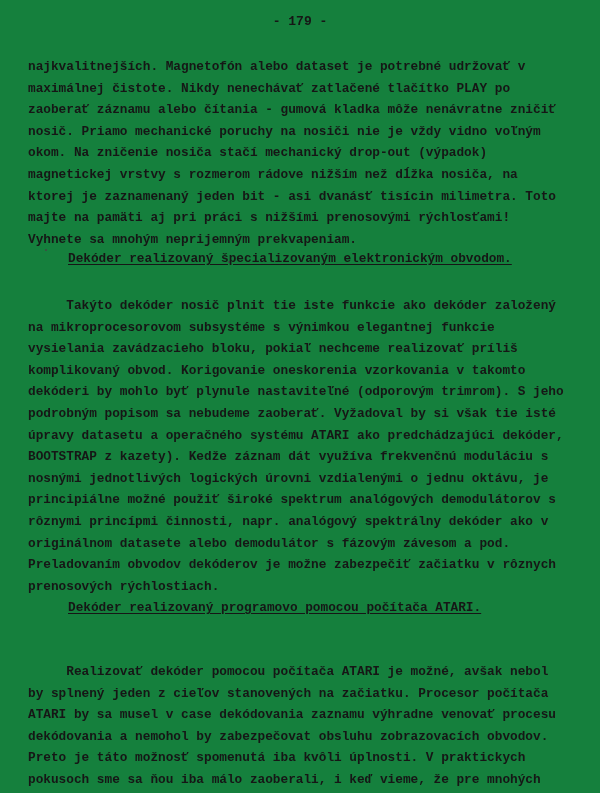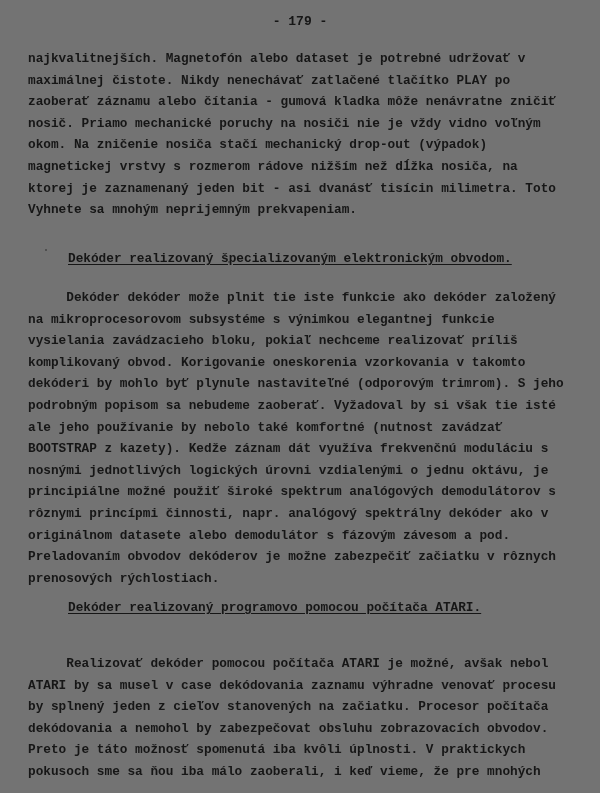--- a/index.html
+++ b/index.html
@@ -1,66 +1,67 @@
 <!DOCTYPE html>
 <html><head>
 <meta charset="utf-8">
 <style>
   html, body { margin:0; padding:0; background:#ffffff; }
   body { width:600px; height:793px; overflow:hidden; position:relative; }
-  .page { position:absolute; left:0; top:0; width:600px; height:793px; background:#737373; color:#161616;
+  .page { position:absolute; left:0; top:0; width:600px; height:793px; background:#15803d; color:#161616;
     font-family:"Liberation Mono", "DejaVu Sans Mono", monospace; font-weight:bold; font-size:12.75px; }
   .pagenum { position:absolute; top:14px; left:0; width:600px; text-align:center; font-size:13px; }
-  .para { position:absolute; left:28px; width:570px; }
+  .para { position:absolute; left:28px; width:570px;margin-top:8px; }
   .line { height:21.6px; line-height:21.6px; white-space:pre; }
   .heading { position:absolute; white-space:pre; text-decoration:underline; text-underline-offset:2px; }
   .dot { position:absolute; width:2px; height:2px; background:#444; border-radius:1px; }
 </style>
 </head>
 <body>
 
 <div class="page">
   <div class="pagenum">- 179 -</div>
 
   <div class="para" style="top:48px;">
     <div class="line">najkvalitnejších. Magnetofón alebo dataset je potrebné udržovať v</div>
     <div class="line">maximálnej čistote. Nikdy nenechávať zatlačené tlačítko PLAY po</div>
     <div class="line">zaoberať záznamu alebo čítania - gumová kladka môže nenávratne zničiť</div>
     <div class="line">nosič. Priamo mechanické poruchy na nosiči nie je vždy vidno voľným</div>
     <div class="line">okom. Na zničenie nosiča stačí mechanický drop-out (výpadok)</div>
     <div class="line">magnetickej vrstvy s rozmerom rádove nižším než dĺžka nosiča, na</div>
     <div class="line">ktorej je zaznamenaný jeden bit - asi dvanásť tisícin milimetra. Toto</div>
+    <div class="line">majte na pamäti aj pri práci s nižšími prenosovými rýchlosťami!</div>
     <div class="line">Vyhnete sa mnohým neprijemným prekvapeniam.</div>
   </div>
 
   <div class="dot" style="left:45px;top:249px;"></div>
   <div class="dot" style="left:228px;top:261px;"></div>
 
   <div class="heading" style="left:68px;top:251px;">Dekóder realizovaný špecializovaným elektronickým obvodom.</div>
 
   <div class="para" style="top:287px;">
-    <div class="line">     Dekóder dekóder može plnit tie iste funkcie ako dekóder založený</div>
+    <div class="line">     Takýto dekóder nosič plnit tie iste funkcie ako dekóder založený</div>
     <div class="line">na mikroprocesorovom subsystéme s výnimkou elegantnej funkcie</div>
     <div class="line">vysielania zavádzacieho bloku, pokiaľ nechceme realizovať príliš</div>
     <div class="line">komplikovaný obvod. Korigovanie oneskorenia vzorkovania v takomto</div>
     <div class="line">dekóderi by mohlo byť plynule nastaviteľné (odporovým trimrom). S jeho</div>
     <div class="line">podrobným popisom sa nebudeme zaoberať. Vyžadoval by si však tie isté</div>
-    <div class="line">ale jeho používanie by nebolo také komfortné (nutnost zavádzať</div>
+    <div class="line">úpravy datasetu a operačného systému ATARI ako predchádzajúci dekóder,</div>
     <div class="line">BOOTSTRAP z kazety). Kedže záznam dát využíva frekvenčnú moduláciu s</div>
     <div class="line">nosnými jednotlivých logických úrovni vzdialenými o jednu oktávu, je</div>
     <div class="line">principiálne možné použiť široké spektrum analógových demodulátorov s</div>
     <div class="line">rôznymi princípmi činnosti, napr. analógový spektrálny dekóder ako v</div>
     <div class="line">originálnom datasete alebo demodulátor s fázovým závesom a pod.</div>
     <div class="line">Preladovaním obvodov dekóderov je možne zabezpečiť začiatku v rôznych</div>
     <div class="line">prenosových rýchlostiach.</div>
   </div>
 
   <div class="heading" style="left:68px;top:600px;">Dekóder realizovaný programovo pomocou počítača ATARI.</div>
 
   <div class="para" style="top:653px;">
     <div class="line">     Realizovať dekóder pomocou počítača ATARI je možné, avšak nebol</div>
+    <div class="line">by splnený jeden z cieľov stanovených na začiatku. Procesor počítača</div>
     <div class="line">ATARI by sa musel v case dekódovania zaznamu výhradne venovať procesu</div>
-    <div class="line">by splnený jeden z cieľov stanovených na začiatku. Procesor počítača</div>
     <div class="line">dekódovania a nemohol by zabezpečovat obsluhu zobrazovacích obvodov.</div>
     <div class="line">Preto je táto možnosť spomenutá iba kvôli úplnosti. V praktickych</div>
     <div class="line">pokusoch sme sa ňou iba málo zaoberali, i keď vieme, že pre mnohých</div>
   </div>
 </div>
 
 </body></html>

